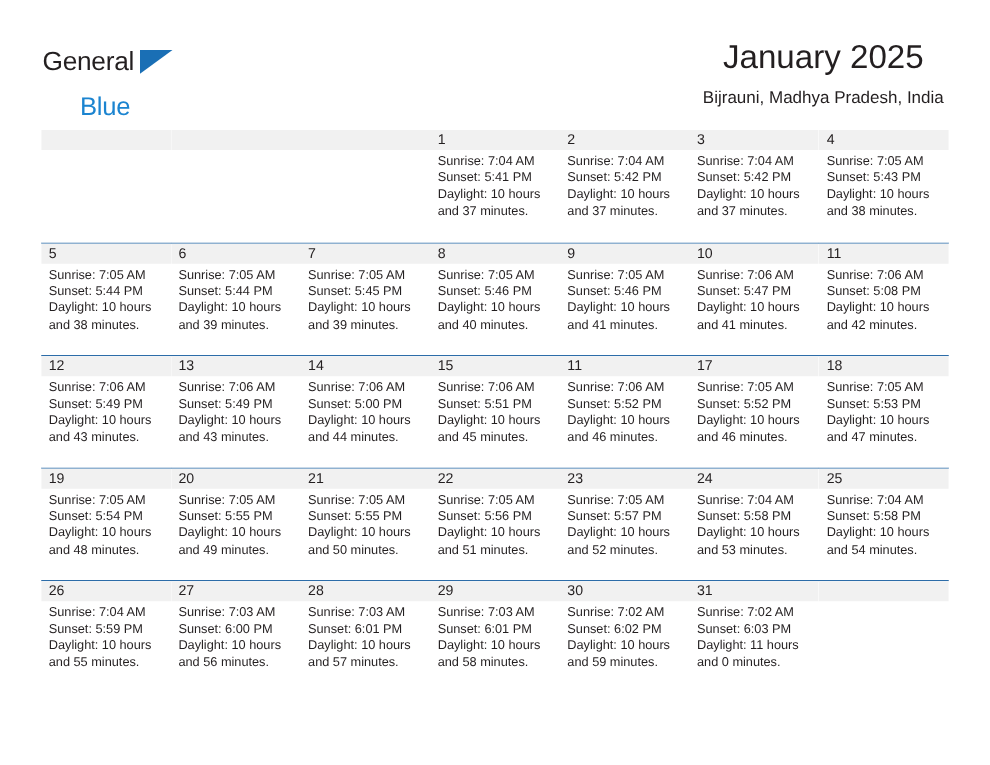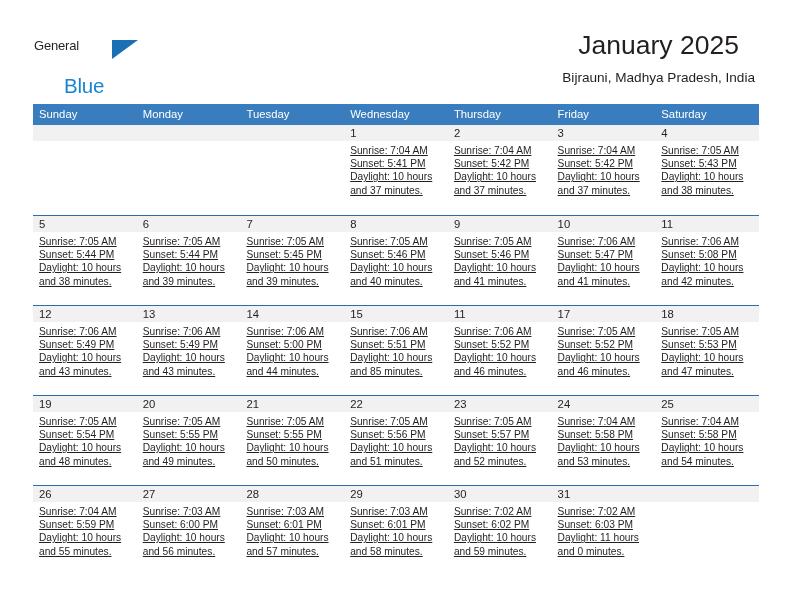--- a/index.html
+++ b/index.html
@@ -33,21 +33,21 @@
     position: absolute;
     left: 0;
     top: 10px;
     width: 130px;
     height: 52px;
   }
   .brand-general {
     position: absolute;
     left: 0;
     top: 0;
-    font-size: 13px;
+    font-size: 21px;
     letter-spacing: -0.2px;
     color: #231f20;
     font-family: "Liberation Sans", sans-serif;
   }
   .brand-tri {
     position: absolute;
     left: 78px;
     top: 2px;
     width: 0;
     height: 0;
@@ -128,21 +128,20 @@
   }
   .daynum {
     font-size: 11.3px;
     color: #231f20;
     line-height: 16px;
     padding-left: 6px;
     display: block;
   }
   .cell-body {
     padding: 3px 4px 0 6px;
-    text-decoration: underline;
   }
   .info-line {
     font-size: 10.2px;
     line-height: 13.2px;
     color: #231f20;
     white-space: nowrap;
   }
   .cell.empty .daynum-bar { background: #f1f1f1; }
 </style>
 </head>
@@ -159,29 +158,20 @@
     </div>
 
     <div class="titles">
       <div class="cal-title">January 2025</div>
       <div class="cal-subtitle">Bijrauni, Madhya Pradesh, India</div>
     </div>
 
   </div>
 
   <div class="calendar">
-    <div class="dow-row" id="dow-row">
-        <div class="dow">Sunday</div>
-        <div class="dow">Monday</div>
-        <div class="dow">Tuesday</div>
-        <div class="dow">Wednesday</div>
-        <div class="dow">Thursday</div>
-        <div class="dow">Friday</div>
-        <div class="dow">Saturday</div>
-      </div>
     <div id="weeks-container">
         <div class="week">
           <div class="cell empty">
             <div class="daynum-bar">
               <span class="daynum"></span>
             </div>
             <div class="cell-body"></div>
           </div>
           <div class="cell empty">
             <div class="daynum-bar">
@@ -354,21 +344,21 @@
             </div>
           </div>
           <div class="cell">
             <div class="daynum-bar">
               <span class="daynum">15</span>
             </div>
             <div class="cell-body">
               <div class="info-line">Sunrise: 7:06 AM</div>
               <div class="info-line">Sunset: 5:51 PM</div>
               <div class="info-line">Daylight: 10 hours</div>
-              <div class="info-line">and 85 minutes.</div>
+              <div class="info-line">and 45 minutes.</div>
             </div>
           </div>
           <div class="cell">
             <div class="daynum-bar">
               <span class="daynum">11</span>
             </div>
             <div class="cell-body">
               <div class="info-line">Sunrise: 7:06 AM</div>
               <div class="info-line">Sunset: 5:52 PM</div>
               <div class="info-line">Daylight: 10 hours</div>

